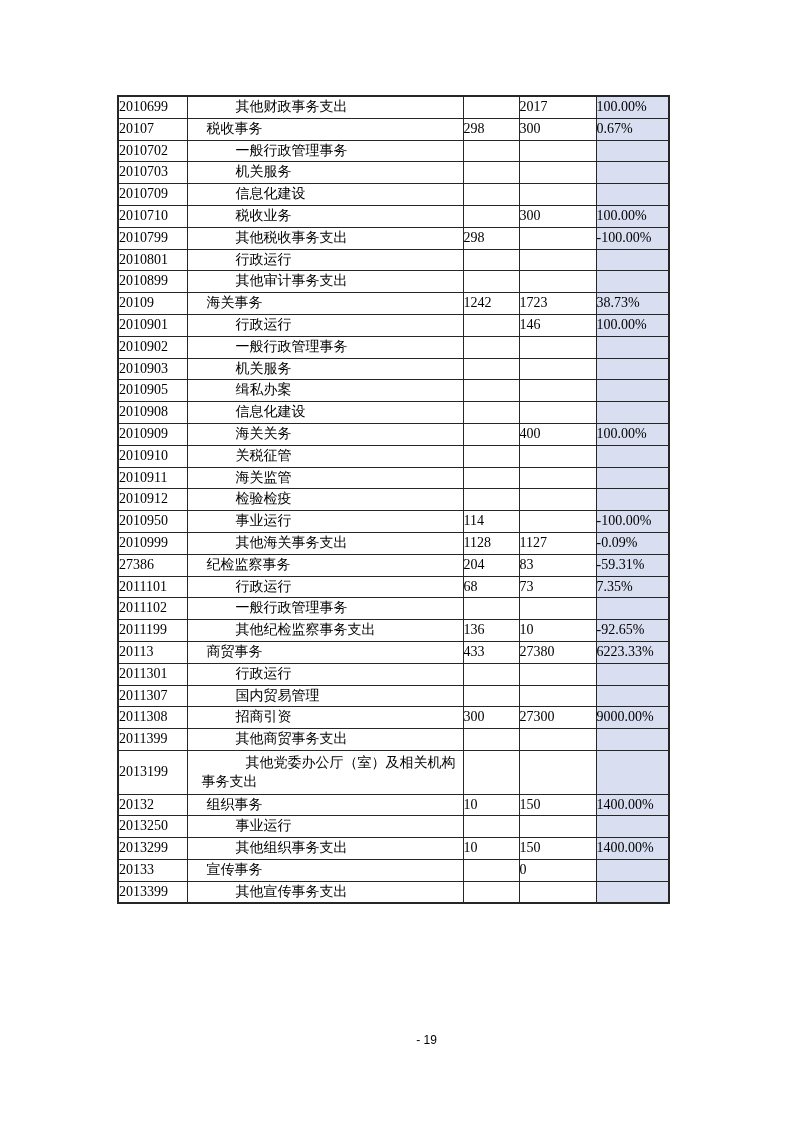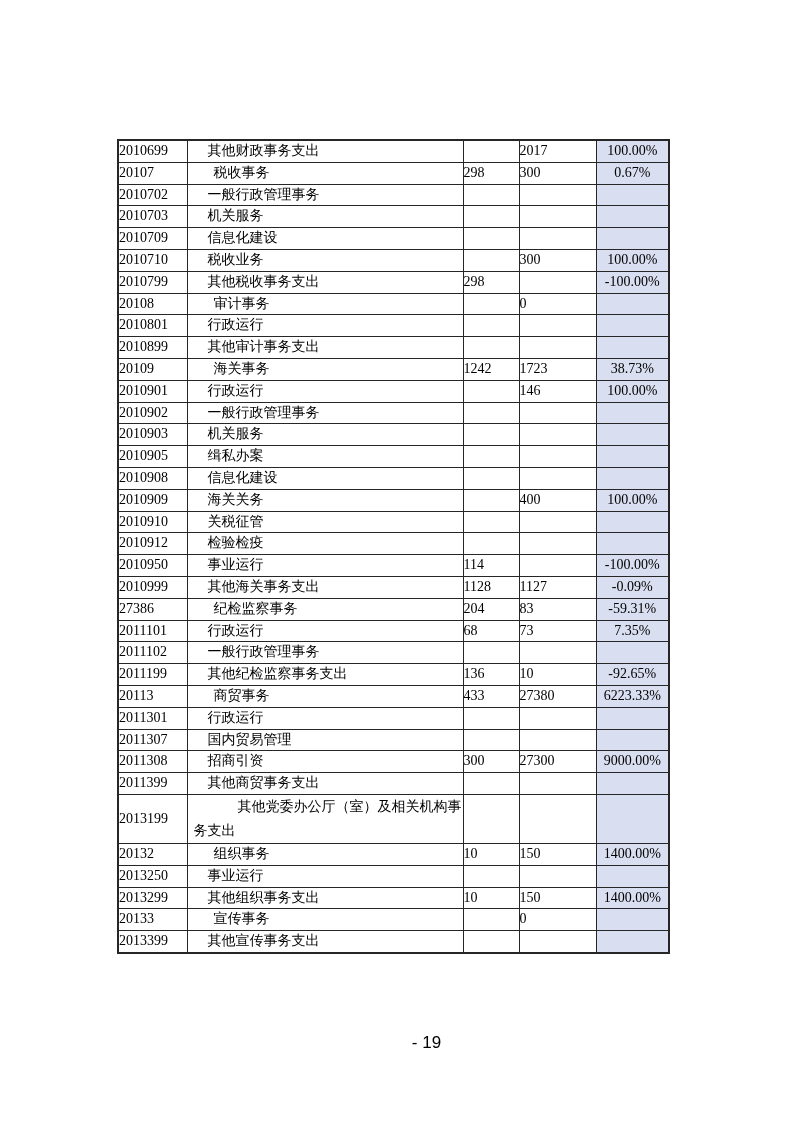--- a/index.html
+++ b/index.html
@@ -21,56 +21,54 @@
     background: #ffffff;
   }
   table.budget-table {
     position: absolute;
     left: 117px;
     top: 95px;
     width: 551px;
     border-collapse: collapse;
     table-layout: fixed;
     border: 2px solid var(--grid, #262626);
-    margin-top: 44px;
   }
   table.budget-table td {
     border: 1px solid var(--grid, #262626);
     font-size: 14px;
     line-height: 20.8px;
     height: 20.8px;
     padding: 0;
     vertical-align: middle;
     white-space: nowrap;
     overflow: hidden;
   }
   tr.tall td { height: 42.6px; }
   td.code-cell { padding-left: 2px; }
-  td.name-cell.lv1 { padding-left: 26px; }
-  td.name-cell.lv2 { padding-left: 20px; }
+  td.name-cell.lv1 { padding-left: 19px; }
+  td.name-cell.lv2 { padding-left: 48px; }
   td.name-cell.wrap {
     white-space: normal;
-    padding-left: 6px;
+    padding-left: 14px;
     text-indent: 44px;
-    line-height: 24px;
+    line-height: 19px;
   }
   td.num-cell { padding-left: 2px; }
   td.pct-cell {
     padding-left: 2px;
     background: var(--pct-bg, #d9def0);
-    text-align: center;
   }
   .footer {
     position: absolute;
     left: 60px;
     width: 733px;
     top: 1033px;
     text-align: center;
     font-family: "Liberation Sans", "DejaVu Sans", sans-serif;
-    font-size: 17px;
+    font-size: 12px;
     color: #000;
   }
 </style>
 </head>
 <body>
 
 <div class="page">
 
   <table class="budget-table">
     <colgroup>
@@ -124,27 +122,20 @@
           <td class="pct-cell">100.00%</td>
         </tr>
         <tr>
           <td class="code-cell">2010799</td>
           <td class="name-cell lv2">其他税收事务支出</td>
           <td class="num-cell">298</td>
           <td class="num-cell"></td>
           <td class="pct-cell">-100.00%</td>
         </tr>
         <tr>
-          <td class="code-cell">20108</td>
-          <td class="name-cell lv1">审计事务</td>
-          <td class="num-cell"></td>
-          <td class="num-cell">0</td>
-          <td class="pct-cell"></td>
-        </tr>
-        <tr>
           <td class="code-cell">2010801</td>
           <td class="name-cell lv2">行政运行</td>
           <td class="num-cell"></td>
           <td class="num-cell"></td>
           <td class="pct-cell"></td>
         </tr>
         <tr>
           <td class="code-cell">2010899</td>
           <td class="name-cell lv2">其他审计事务支出</td>
           <td class="num-cell"></td>
@@ -201,20 +192,27 @@
           <td class="pct-cell">100.00%</td>
         </tr>
         <tr>
           <td class="code-cell">2010910</td>
           <td class="name-cell lv2">关税征管</td>
           <td class="num-cell"></td>
           <td class="num-cell"></td>
           <td class="pct-cell"></td>
         </tr>
         <tr>
+          <td class="code-cell">2010911</td>
+          <td class="name-cell lv2">海关监管</td>
+          <td class="num-cell"></td>
+          <td class="num-cell"></td>
+          <td class="pct-cell"></td>
+        </tr>
+        <tr>
           <td class="code-cell">2010912</td>
           <td class="name-cell lv2">检验检疫</td>
           <td class="num-cell"></td>
           <td class="num-cell"></td>
           <td class="pct-cell"></td>
         </tr>
         <tr>
           <td class="code-cell">2010950</td>
           <td class="name-cell lv2">事业运行</td>
           <td class="num-cell">114</td>

